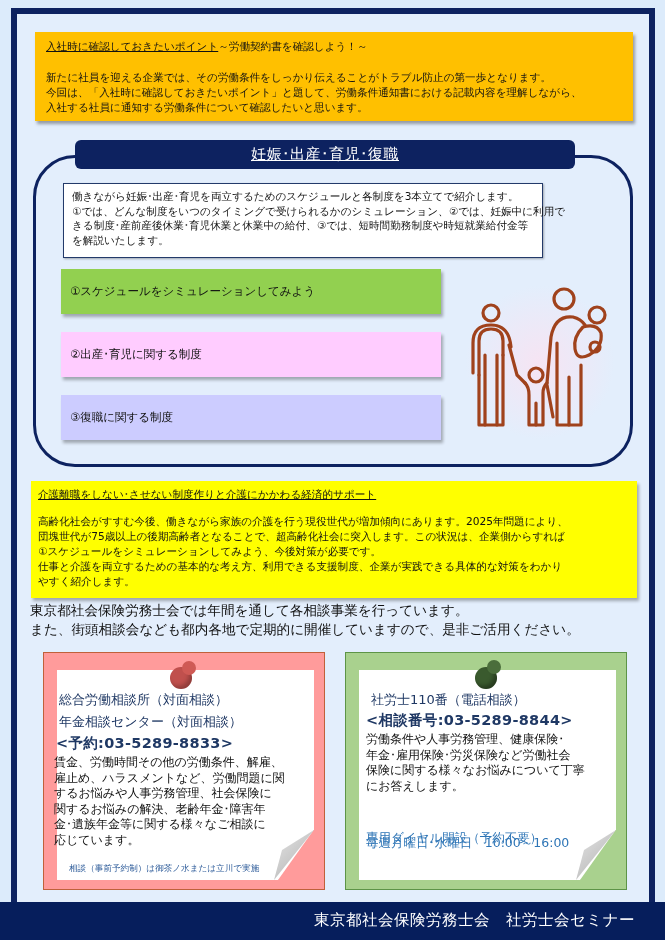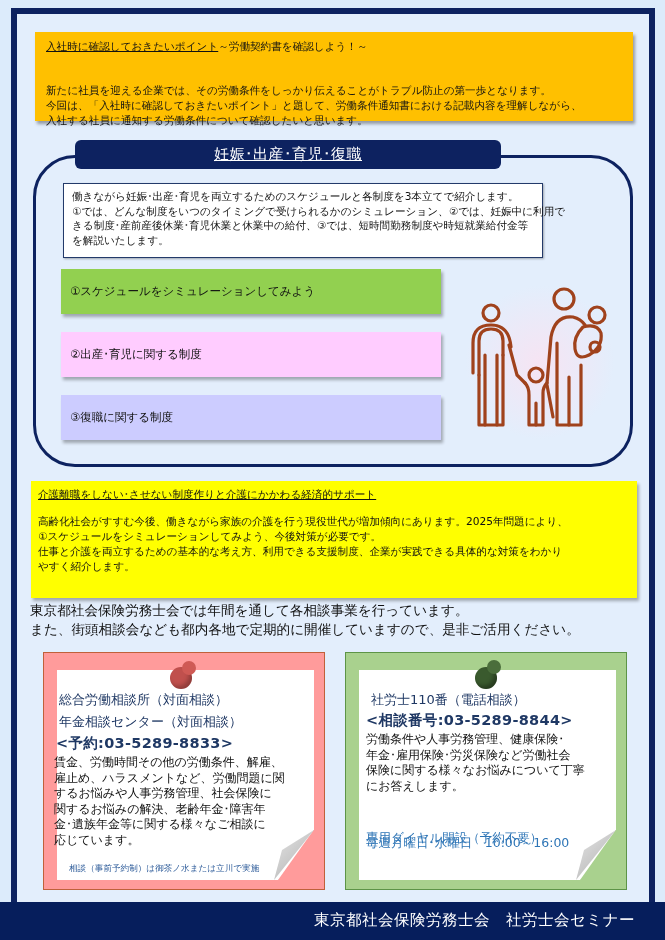--- a/index.html
+++ b/index.html
@@ -36,34 +36,34 @@
     position: absolute;
     left: 35px; top: 32px; width: 598px; height: 89px;
     background: #ffc000;
     box-shadow: 2px 3px 3px rgba(0,0,0,0.35);
     padding: 7px 11px;
     font-size: 10.6px;
     line-height: 15px;
   }
   .intro-title { text-decoration: underline; }
   .intro-title-suffix { }
-  .intro-body { margin-top: 29px; }
+  .intro-body { margin-top: 16px; }
   .intro-body div { white-space: nowrap; }
 
   
   .preg-frame {
     position: absolute;
     left: 33px; top: 155px; width: 600px; height: 312px;
     border: 3px solid #0d2260;
     border-radius: 42px;
     background: #e3eefc;
   }
   .preg-banner {
     position: absolute;
-    left: 75px; top: 140px; width: 426px; height: 29px;
+    left: 75px; top: 140px; width: 500px; height: 29px;
     background: #0d2260;
     border-radius: 6px;
     display: flex; align-items: center; justify-content: center;
   }
   .preg-banner-text {
     color: #ffffff;
     font-size: 15px;
     text-decoration: underline;
     letter-spacing: 0.5px;
   }
@@ -252,20 +252,21 @@
     <circle cx="132" cy="30" r="8"></circle>
     <path d="M118 42 Q132 38 136 48 Q138 62 124 70 Q112 76 110 64 Q108 52 118 42 Z"></path>
     <circle cx="130" cy="62" r="5"></circle>
   </svg>
 </div>
 
 <div class="care-box">
   <div class="care-title">介護離職をしない･させない制度作りと介護にかかわる経済的サポート</div>
   <div class="care-body">
     <div>高齢化社会がすすむ今後、働きながら家族の介護を行う現役世代が増加傾向にあります。2025年問題により、</div>
+    <div>団塊世代が75歳以上の後期高齢者となることで、超高齢化社会に突入します。この状況は、企業側からすれば</div>
     <div>①スケジュールをシミュレーションしてみよう、今後対策が必要です。</div>
     <div>仕事と介護を両立するための基本的な考え方、利用できる支援制度、企業が実践できる具体的な対策をわかり</div>
     <div>やすく紹介します。</div>
   </div>
 </div>
 
 <div class="notice">
   <div>東京都社会保険労務士会では年間を通して各相談事業を行っています。</div>
   <div>また、街頭相談会なども都内各地で定期的に開催していますので、是非ご活用ください。</div>
 </div>

